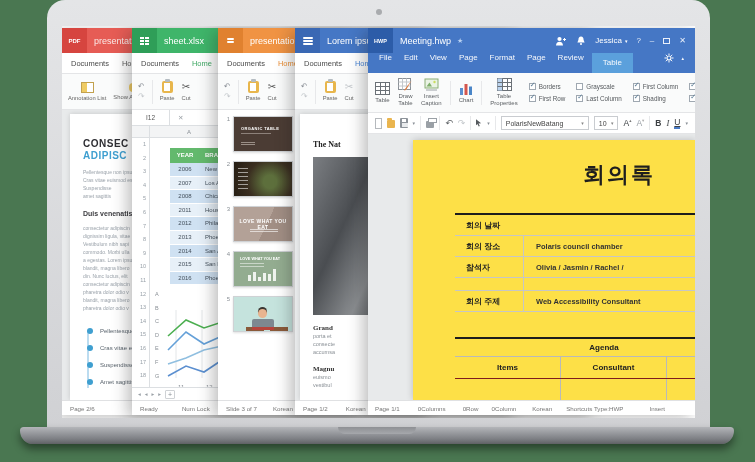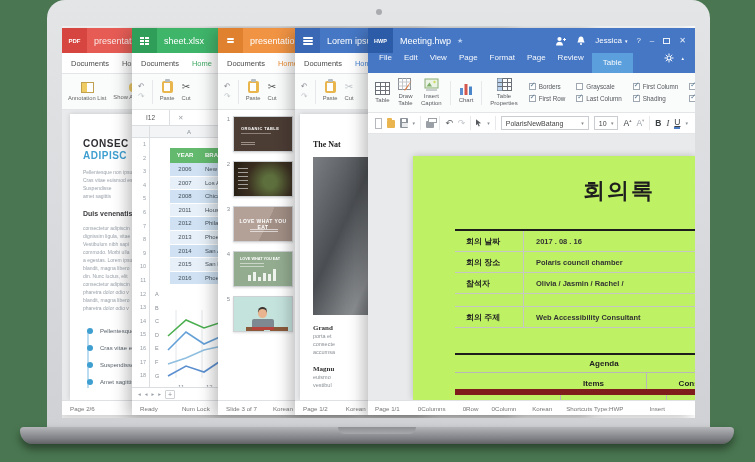--- a/index.html
+++ b/index.html
@@ -196,36 +196,36 @@
   .tinycar { font-size:5px; color:#8a9096; }
   .sel { height:14px; border:1px solid #c9ccd0; display:flex; align-items:center; font-size:7px;
          color:#444; padding:0 4px; background:#fff; gap:4px; }
   .sel-font { width:116px; } .sel-size { width:30px; }
   .sel .car { margin-left:auto; color:#888; font-size:5px; }
   .fbtn { font-size:8.5px; color:#3c4043; }
   .fgrow::after { content:"▴"; font-size:4.5px; vertical-align:super; color:#777; }
   .fshrink::after { content:"▾"; font-size:4.5px; vertical-align:super; color:#aaa; }
   .it { font-family:"Liberation Serif",serif; font-style:italic; }
   .un { text-decoration:underline; border-bottom:2px solid #4a7cc7; line-height:9px; }
-  .hwp-page { position:absolute; left:45px; top:6px; right:0; bottom:0; background:#bef264;
-              box-shadow:0 0 7px rgba(0,0,0,.2); overflow:hidden;margin-top:16px; }
+  .hwp-page { position:absolute; left:45px; top:6px; right:0; bottom:0; background:#fde047;
+              box-shadow:0 0 7px rgba(0,0,0,.2); overflow:hidden; }
   .hwp-inner { width:340px; }
   .hwp-title { margin:20px 0 0 146px; width:120px; text-align:center; font-size:22px; letter-spacing:2px;
                font-family:"Liberation Serif",serif; font-weight:600; color:#1e1e1e; }
   .info-table { margin:23px 0 0 42px; width:298px; border-top:2px solid #1d1d1d; }
   .info-row { display:flex; border-bottom:1px solid #c6c6c6; }
   .info-row .lab { width:68px; padding-left:11px; font-size:8px; font-weight:600; color:#222;
                    display:flex; align-items:center; }
   .info-row .val { flex:1; border-left:1px solid #c6c6c6; padding-left:12px; font-size:7.5px;
                    font-weight:600; color:#333; display:flex; align-items:center; }
   .h21 { height:21px; } .h13 { height:13px; }
   .agenda { margin:25px 0 0 42px; width:298px; border-top:2px solid #1d1d1d; }
   .ag-head { height:18px; line-height:18px; text-align:center; font-size:8px; font-weight:bold;
              color:#222; border-bottom:1px solid #b9b9b9; }
-  .ag-cols { display:flex; height:22px; border-bottom:6px solid #7f1d1d;justify-content:flex-end; }
+  .ag-cols { display:flex; height:22px; border-bottom:1px solid #7f1d1d; }
   .ag-cols span { width:106px; border-right:1px solid #b9b9b9; text-align:center; line-height:22px;
                   font-size:8px; font-weight:bold; color:#222; }
   .ag-body { display:flex; height:72px; }
   .ag-body i { width:106px; border-right:1px solid #b9b9b9; }
   .st { flex:0 0 auto; }
 </style>
 </head>
 <body>
 
 <div class="stage">
@@ -735,21 +735,20 @@
           <span class="fbtn un">U</span>
           <span class="tinycar">▾</span>
         </div>
         <div class="content">
           <div class="hwp-page">
             <div class="hwp-inner">
               <div class="hwp-title">회의록</div>
               <div class="info-table">
                 <div class="info-row h21">
                   <span class="lab">회의 날짜</span>
-                  <span class="val">2017 . 08 . 16</span>
                 </div>
                 <div class="info-row h21">
                   <span class="lab">회의 장소</span>
                   <span class="val">Polaris council chamber</span>
                 </div>
                 <div class="info-row h21">
                   <span class="lab">참석자</span>
                   <span class="val">Olivia / Jasmin / Rachel /</span>
                 </div>
                 <div class="info-row h13">

